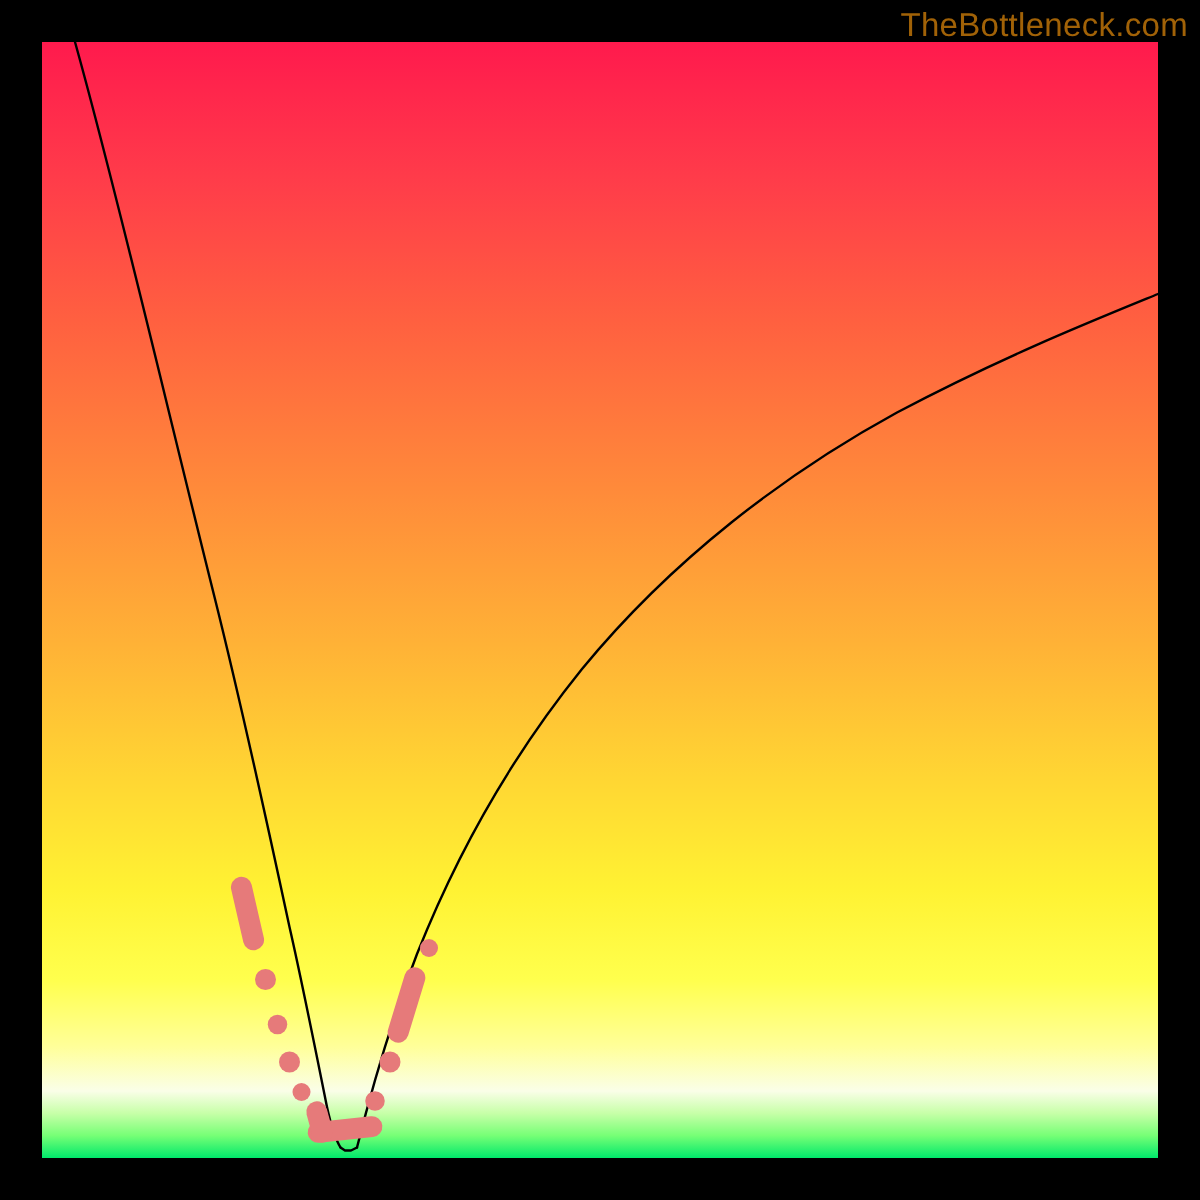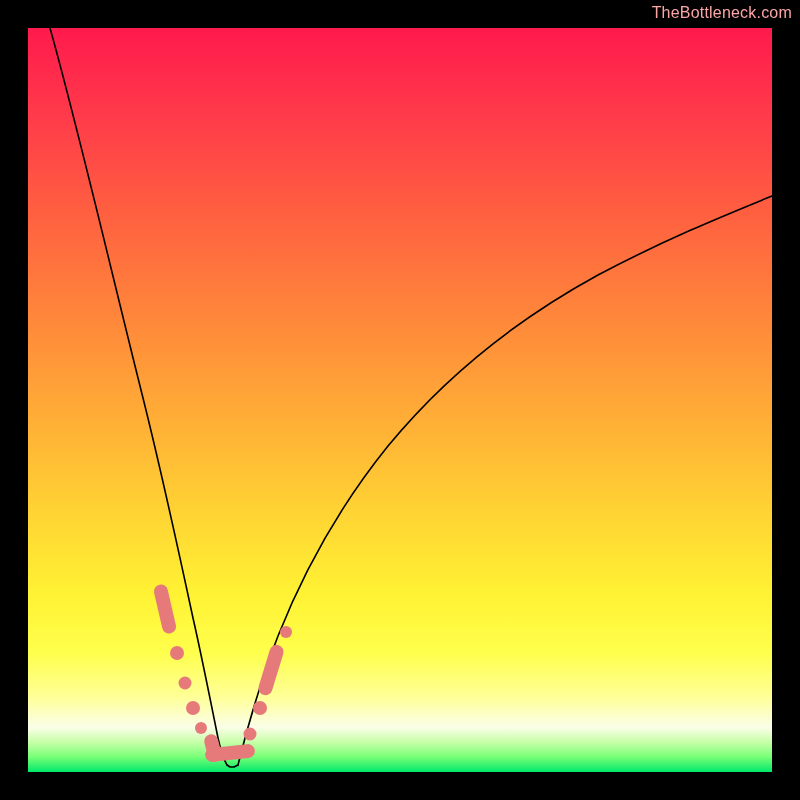--- a/index.html
+++ b/index.html
@@ -30,22 +30,22 @@
       #fafee8 94%,
       #c7ffa8 96%,
       #76ff76 98%,
       #00e86b 100%
     );
   }
   .watermark {
     position: absolute;
     top: 4px;
     right: 8px;
-    color: #fca5a5;
-    font-size: 16px;
+    color: #a16207;
+    font-size: 22px;
     letter-spacing: 0.2px;
     font-weight: 500;
     user-select: none;
   }
   svg.curves {
     position: absolute;
     left: 0;
     top: 0;
     width: 744px;
     height: 744px;

